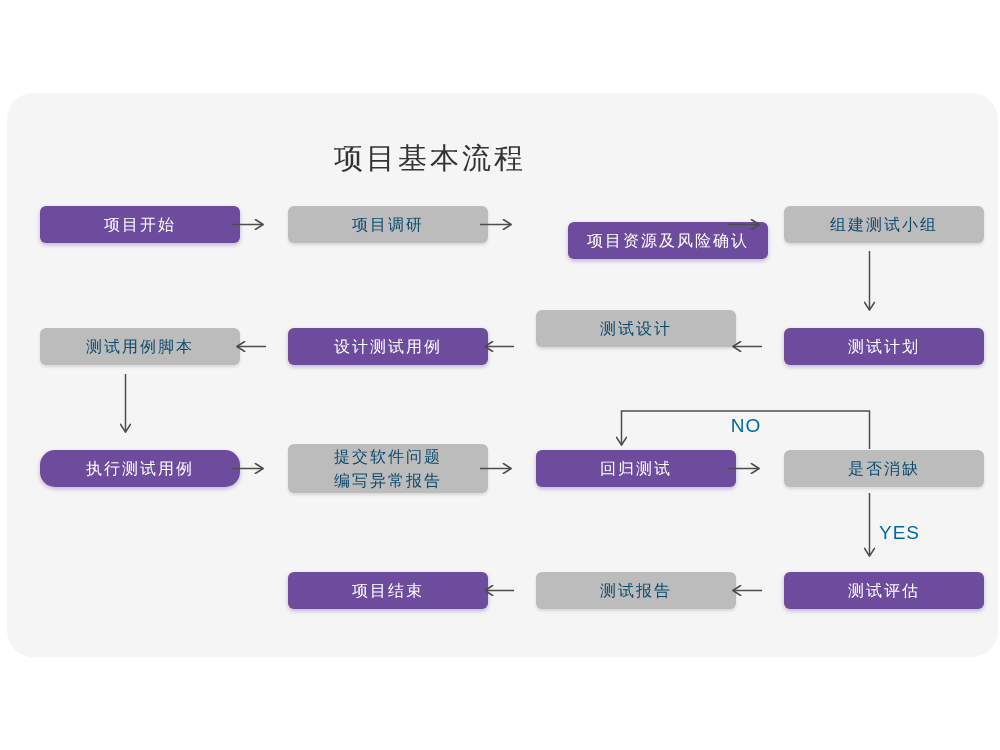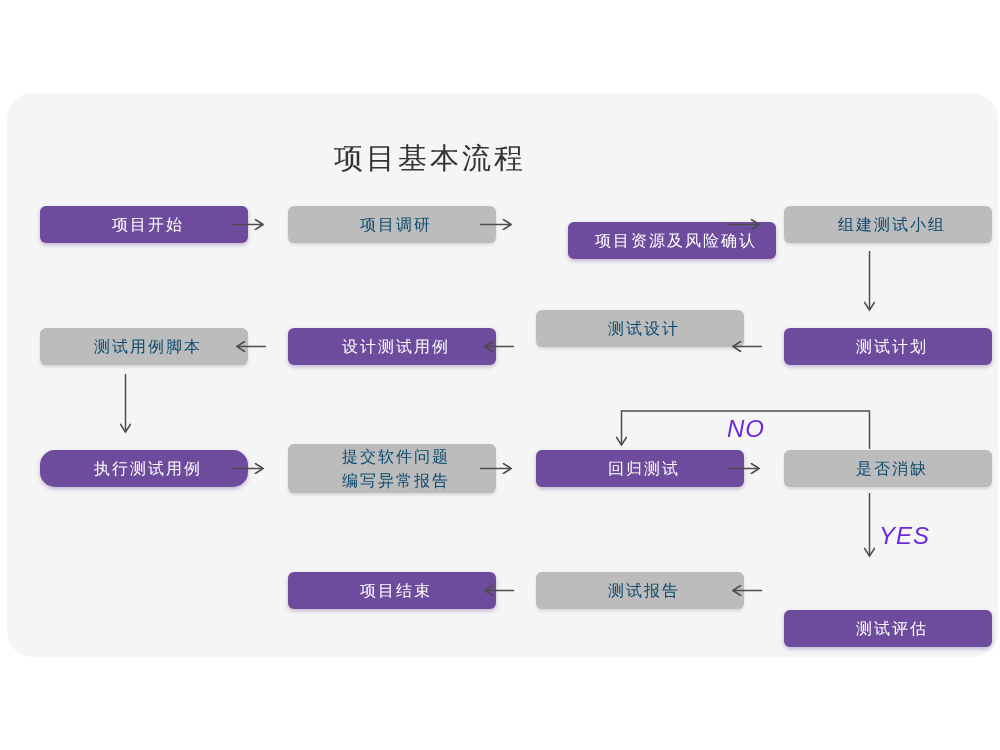--- a/index.html
+++ b/index.html
@@ -14,49 +14,49 @@
   }
   .title {
     position:absolute; left:0; top:139px; width:860px;
     text-align:center; font-size:29px; font-weight:500;
     color:#333333; letter-spacing:3px;
   }
   .node {
     position:absolute; width:200px; height:37px; border-radius:6px;
     display:flex; align-items:center; justify-content:center;
     font-size:16px; letter-spacing:2px; line-height:1.45;
-    text-align:center; white-space:pre-line;padding-left:8px;
+    text-align:center; white-space:pre-line;
   }
   .node.purple { background:#6D4C9E; color:#FFFFFF; box-shadow:0 2px 4px rgba(70,40,120,0.30); }
   .node.gray   { background:#BCBCBC; color:#0c4a6e; box-shadow:0 2px 3px rgba(0,0,0,0.12); }
   .node.tall   { height:49px; }
 
   
   #n0  { left:40px;  top:206px; }
   #n1  { left:288px; top:206px; }
   #n2  { left:568px; top:206px;margin-top:16px; }
   #n3  { left:784px; top:206px; }
   #n4  { left:784px; top:328px; }
   #n5  { left:536px; top:310px; }
   #n6  { left:288px; top:328px; }
   #n7  { left:40px;  top:328px; }
   #n8  { left:40px;  top:450px;border-radius:15px; }
   #n9  { left:288px; top:444px; }
   #n10 { left:536px; top:450px;text-align:right; }
   #n11 { left:784px; top:450px; }
-  #n12 { left:784px; top:572px;margin-top:38px; }
+  #n12 { left:784px; top:572px; }
   #n13 { left:536px; top:572px; }
   #n14 { left:288px; top:572px; }
 
   svg.arrows { position:absolute; left:0; top:0; pointer-events:none; }
   svg.arrows line, svg.arrows polyline {
     stroke:#4D4D4D; stroke-width:1.5; fill:none;
   }
   .decision-label {
-    position:absolute; font-size:24px; color:#6d28d9; letter-spacing:1px;font-style:italic;
+    position:absolute; font-size:19px; color:#0369a1; letter-spacing:1px;
   }
   #no-label  { left:722px; top:415px; width:48px; text-align:center; }
   #yes-label { left:879px; top:522px; }
 </style>
 </head>
 <body>
 
 <div class="card"></div>
 
 <div class="title">项目基本流程</div>

